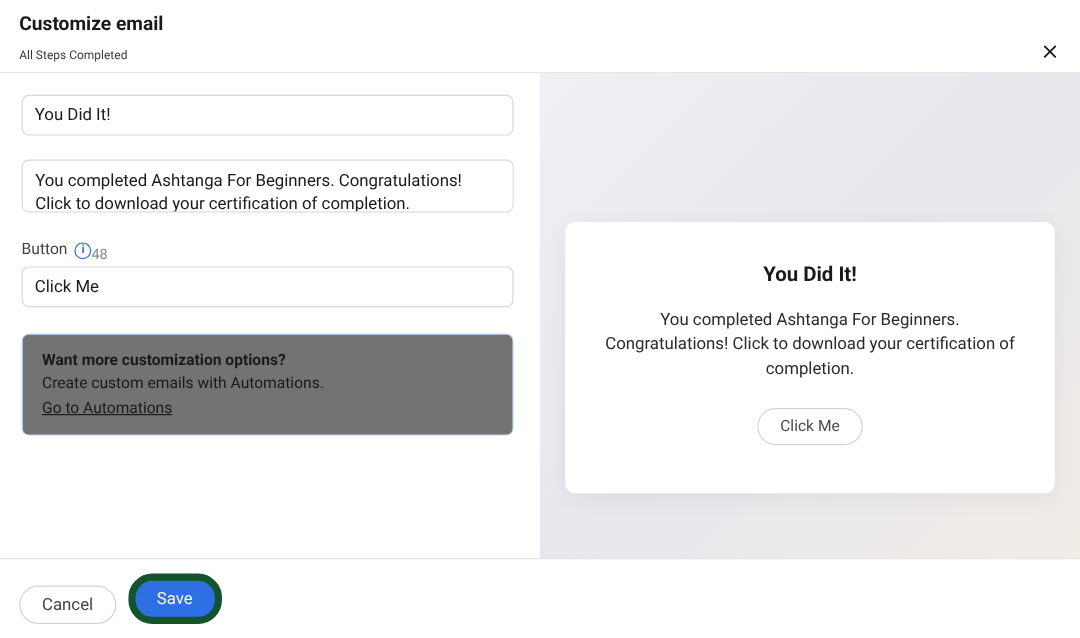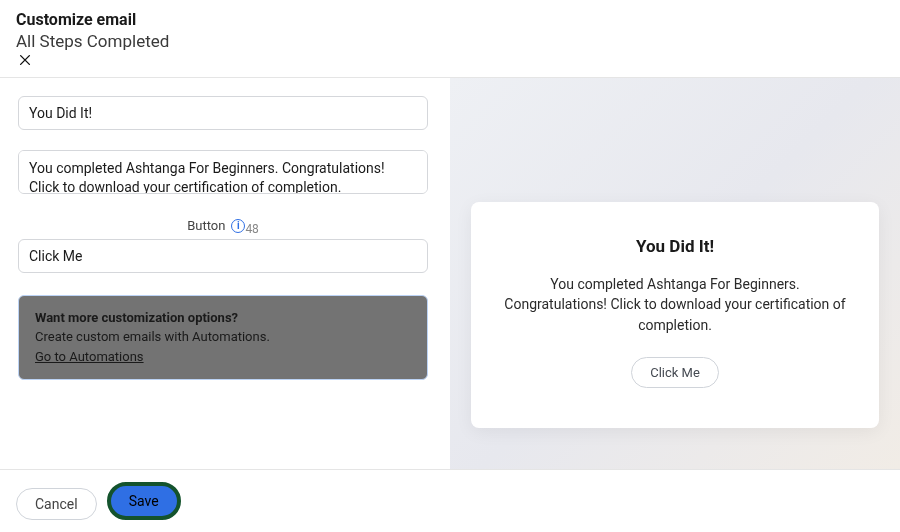--- a/index.html
+++ b/index.html
@@ -17,31 +17,30 @@
     width: 900px;
     height: 532px;
     display: flex;
     flex-direction: column;
   }
   .header {
     padding: 10px 16px 8px 16px;
     border-bottom: 1px solid #e5e5e5;
     display: flex;
     justify-content: space-between;
-    align-items: flex-start;
-    flex-direction: column;
+    align-items: flex-end;
   }
   .header-titles h1 {
     margin: 0;
     font-size: 16px;
     font-weight: 700;
   }
   .header-titles .subtitle {
-    margin-top: 2px;
-    font-size: 17px;
+    margin-top: 12px;
+    font-size: 10px;
     color: #3a3a3a;
   }
   .close-icon {
     cursor: pointer;
     width: 18px;
     height: 18px;
     display: flex;
     align-items: center;
     justify-content: center;
   }
@@ -58,21 +57,21 @@
   .field-label {
     font-size: 13px;
     color: #444;
     margin-bottom: 6px;
     display: flex;
     align-items: center;
     gap: 6px;
   }
   .label-row {
     display: flex;
-    justify-content: center;
+    justify-content: flex-start;
     align-items: center;
   }
   .char-count {
     font-size: 12px;
     color: #888;
   }
   .text-input, .textarea {
     width: 100%;
     max-width: 410px;
     border: 1px solid #d5d7db;
@@ -188,22 +187,22 @@
     cursor: pointer;
     font-family: inherit;
   }
   .btn-ghost {
     background: #fff;
     border: 1px solid #d0d4da;
     color: #444;
   }
   .btn-primary {
     background: #2f6fe4;
-    border: 4px solid #14532d;
-    color: #000000;
+    border: 6px solid #14532d;
+    color: #fef9c3;
   }
 </style>
 </head>
 <body>
 
 <div class="page">
 
   <div class="header">
     <div class="header-titles">
       <h1>Customize email</h1>

